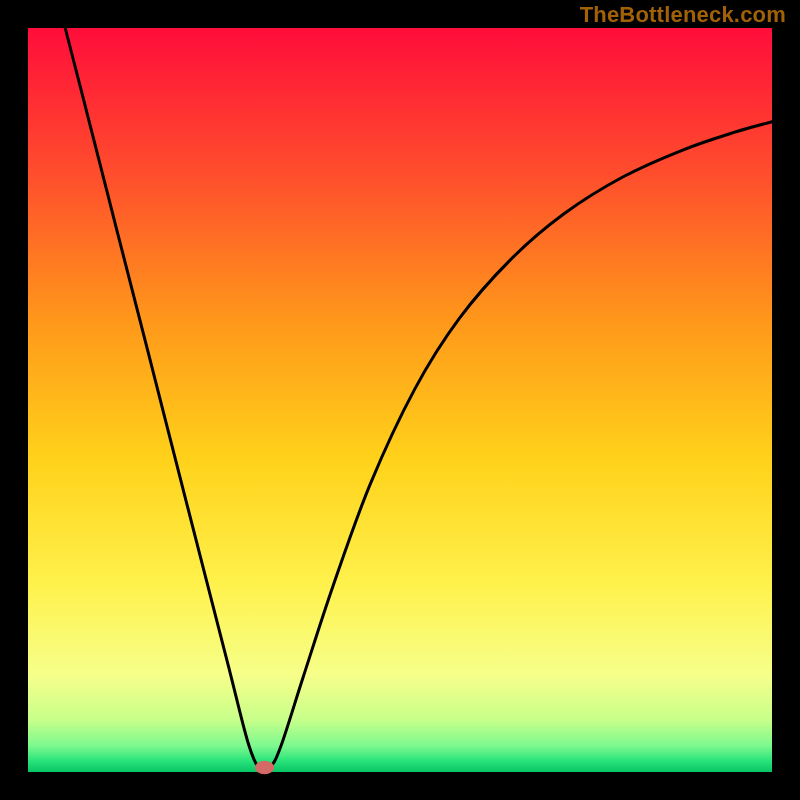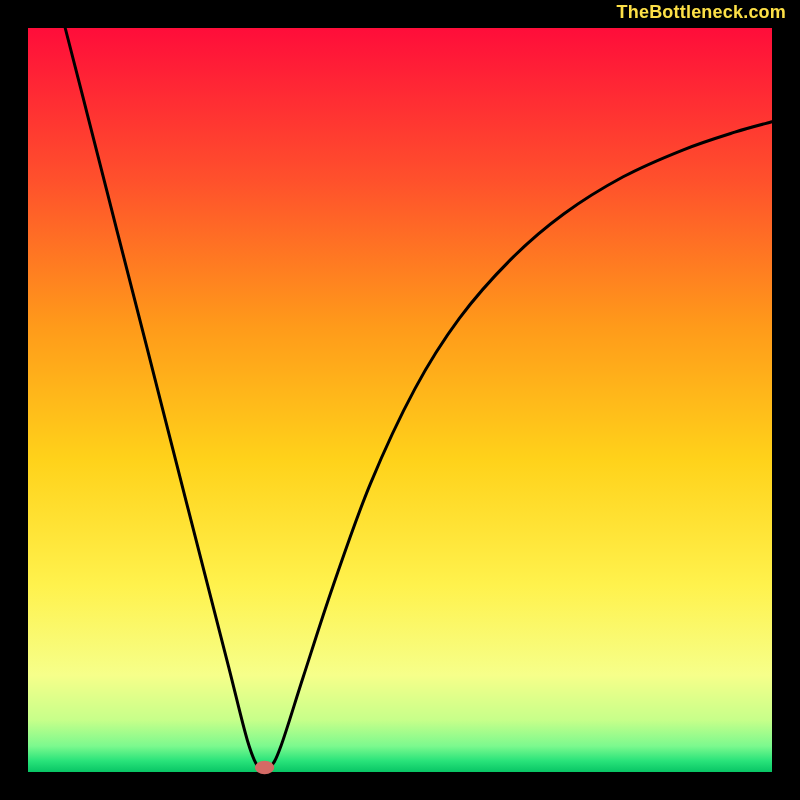--- a/index.html
+++ b/index.html
@@ -14,22 +14,22 @@
   .frame {
     position: relative;
     width: 800px;
     height: 800px;
     background: #000;
   }
   .watermark {
     position: absolute;
     top: 2px;
     right: 14px;
-    color: #fde047;
-    font-size: 18px;
+    color: #a16207;
+    font-size: 22px;
     font-weight: 600;
     letter-spacing: 0.2px;
     z-index: 5;
     user-select: none;
   }
   svg {
     position: absolute;
     inset: 0;
     display: block;
   }

